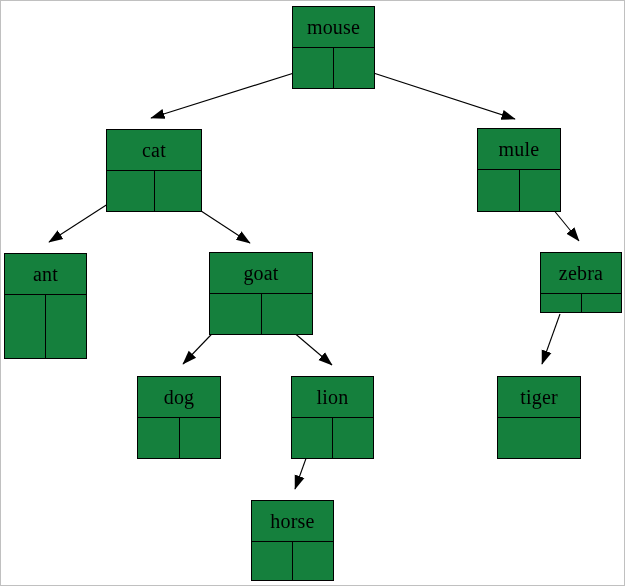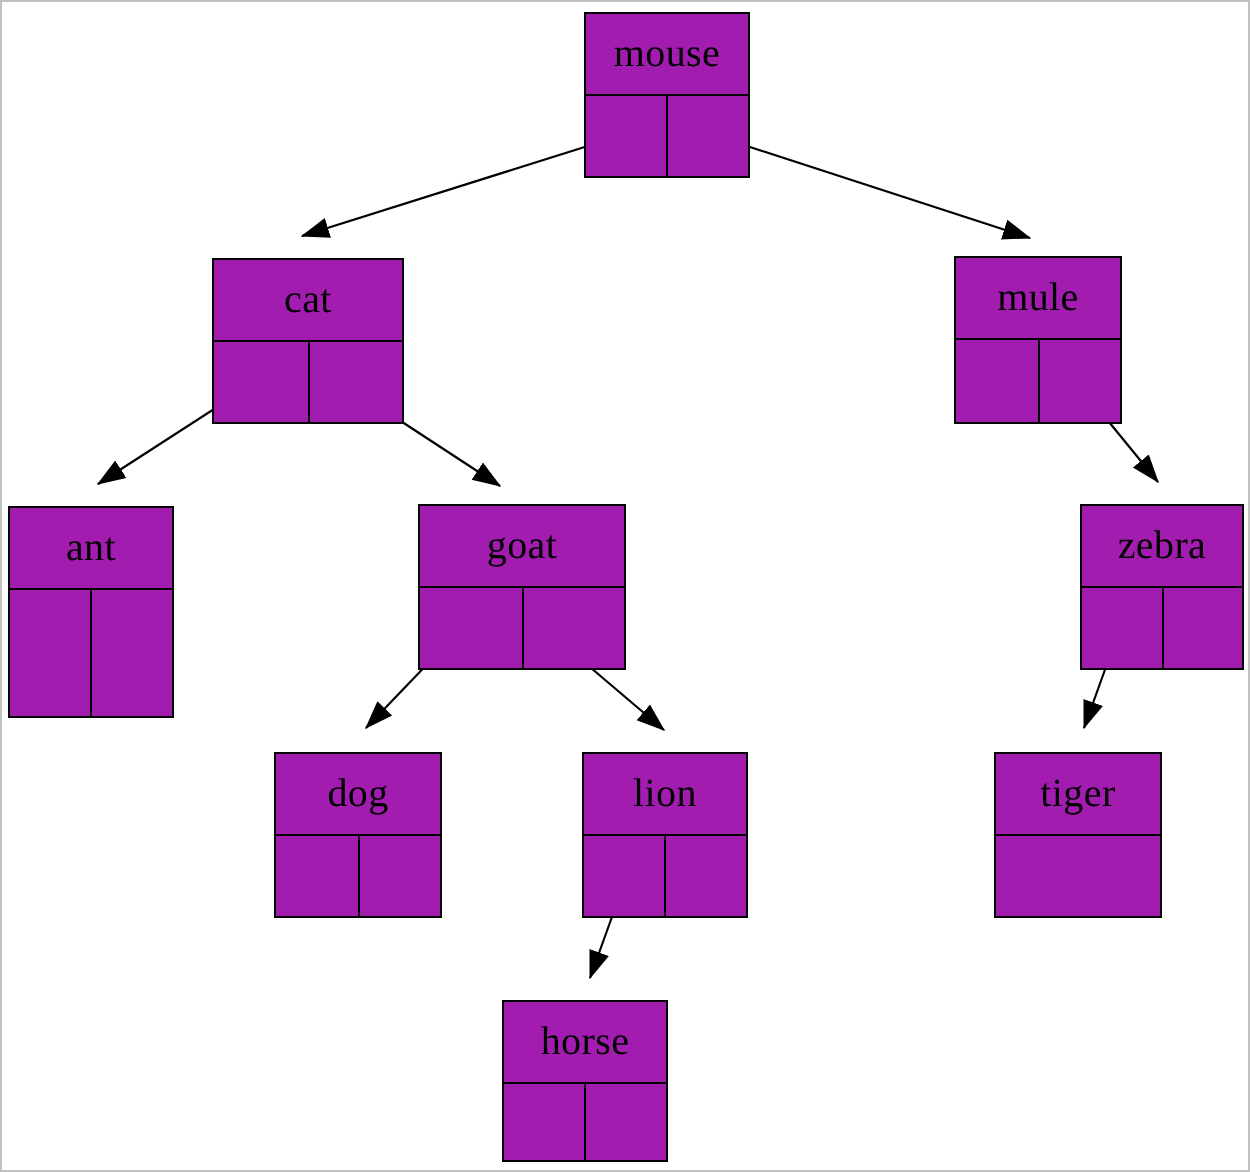--- a/index.html
+++ b/index.html
@@ -21,21 +21,21 @@
     position: absolute;
     left: 0;
     top: 0;
     width: 625px;
     height: 586px;
   }
   .node {
     position: absolute;
     box-sizing: border-box;
     border: 1.5px solid #000000;
-    background: #a21caf;
+    background: #15803d;
     display: flex;
     flex-direction: column;
     text-align: right;
   }
   .node-title {
     box-sizing: border-box;
     height: 41px;
     border-bottom: 1.5px solid #000000;
     display: flex;
     align-items: center;
@@ -103,21 +103,21 @@
         <div class="node-cell right"></div>
       </div>
     </div>
     <div class="node" style="left: 208px; top: 251px; width: 104px; height: 83px;">
       <div class="node-title">goat</div>
       <div class="node-cells">
         <div class="node-cell left"></div>
         <div class="node-cell right"></div>
       </div>
     </div>
-    <div class="node" style="left: 539px; top: 251px; width: 82px; height: 83px;">
+    <div class="node" style="left: 539px; top: 251px; width: 82px; height: 61px;">
       <div class="node-title">zebra</div>
       <div class="node-cells">
         <div class="node-cell left"></div>
         <div class="node-cell right"></div>
       </div>
     </div>
     <div class="node" style="left: 136px; top: 375px; width: 84px; height: 83px;">
       <div class="node-title">dog</div>
       <div class="node-cells">
         <div class="node-cell left"></div>

